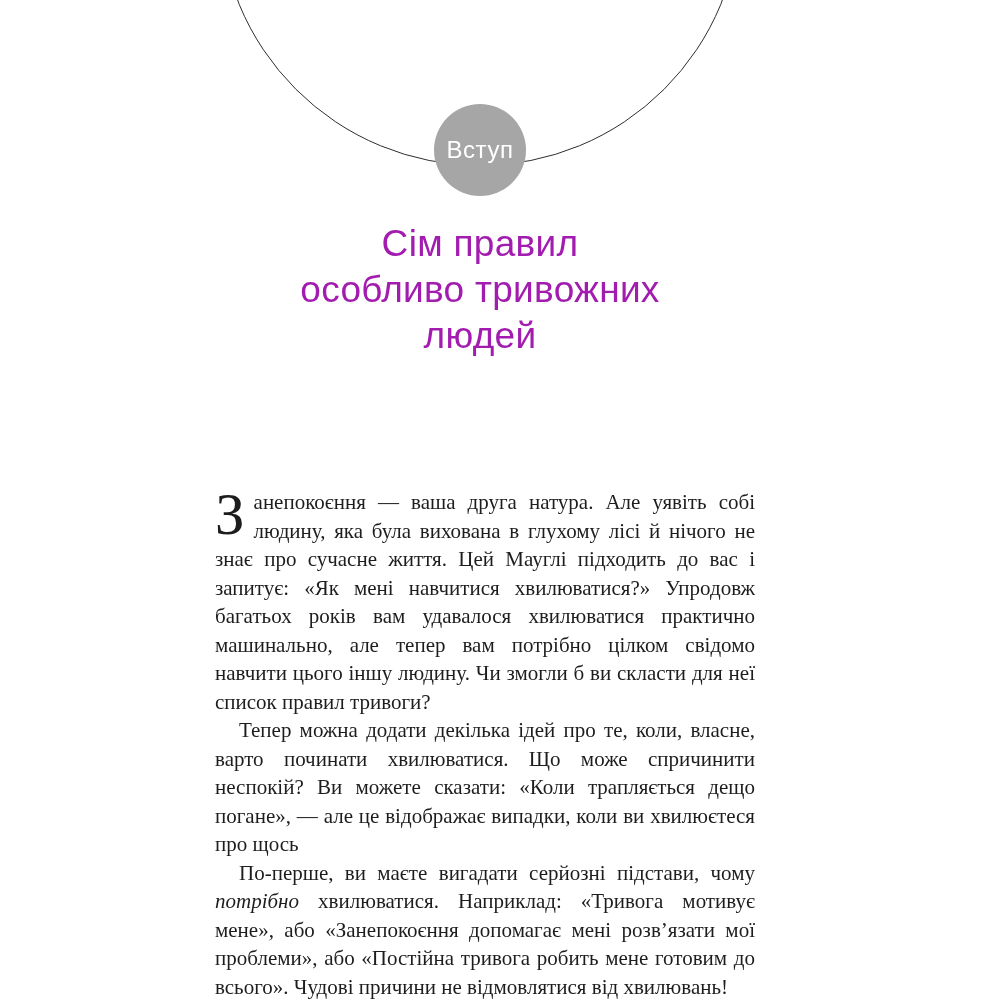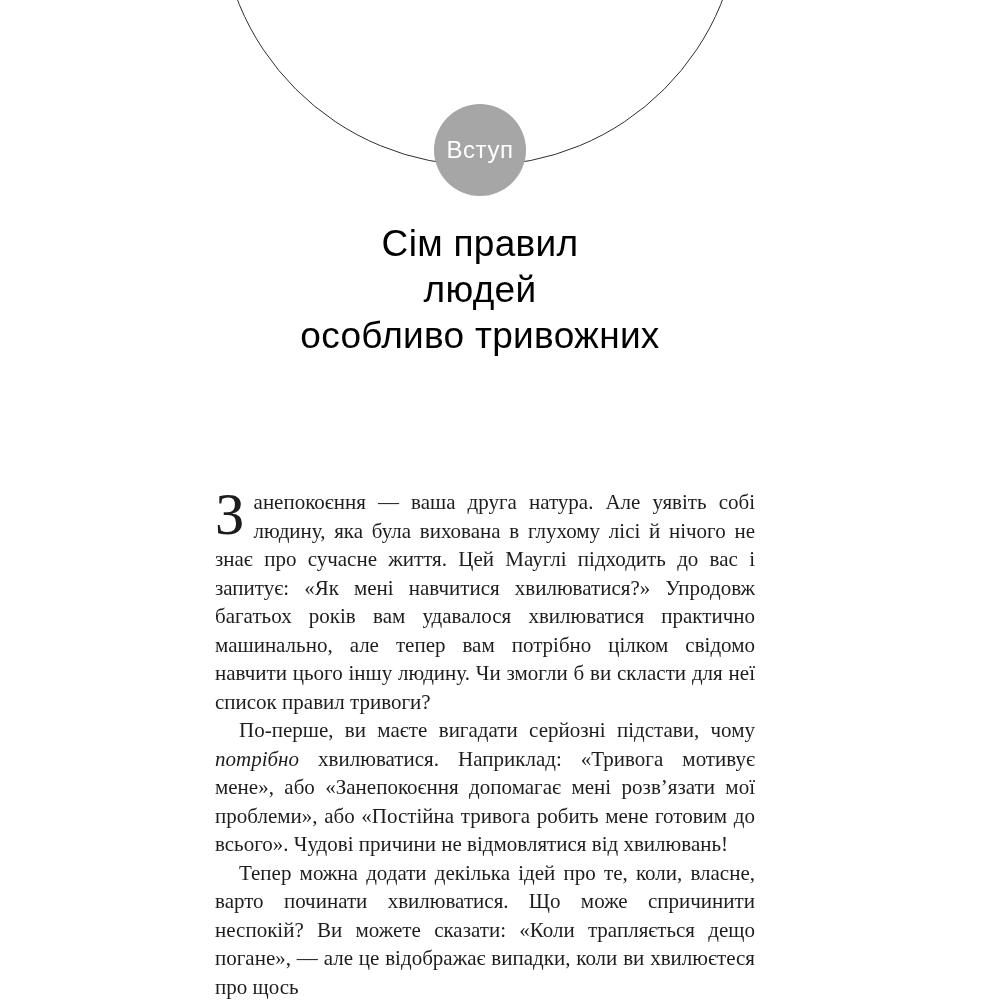--- a/index.html
+++ b/index.html
@@ -48,21 +48,21 @@
   .title {
     position: absolute;
     top: 221px;
     left: 0;
     width: 960px;
     text-align: center;
     font-family: "Liberation Sans", sans-serif;
     font-weight: 400;
     font-size: 37px;
     line-height: 46px;
-    color: #000000;
+    color: #a21caf;
     letter-spacing: 0.3px;
   }
   .body-text {
     position: absolute;
     left: 215px;
     top: 488px;
     width: 540px;
     font-size: 21px;
     line-height: 28.5px;
     color: #1d1d1d;
@@ -92,23 +92,23 @@
 <div class="page">
 
   <div class="big-arc"></div>
 
   <div class="badge">
     <span>Вступ</span>
   </div>
 
   <div class="title">
     <div>Сім правил</div>
+    <div>особливо тривожних</div>
     <div>людей</div>
-    <div>особливо тривожних</div>
   </div>
 
   <div class="body-text">
     <p><span class="dropcap">З</span><span>анепокоєння — ваша друга натура. Але уявіть собі людину, яка була вихована в глухому лісі й нічого не знає про сучасне життя. Цей Мауглі підходить до вас і запитує: «Як мені навчитися хвилюватися?» Упродовж багатьох років вам удавалося хвилюватися практично машинально, але тепер вам потрібно цілком свідомо навчити цього іншу людину. Чи змогли б ви скласти для неї список правил тривоги?</span></p>
+    <p class="indent">Тепер можна додати декілька ідей про те, коли, власне, варто починати хвилюватися. Що може спричинити неспокій? Ви можете сказати: «Коли трапляється дещо погане», — але це відображає випадки, коли ви хвилюєтеся про щось</p>
     <p class="indent"><span>По-перше, ви маєте вигадати серйозні підстави, чому </span><em>потрібно</em><span> хвилюватися. Наприклад: «Тривога мотивує мене», або «Занепокоєння допомагає мені розв’язати мої проблеми», або «Постійна тривога робить мене готовим до всього». Чудові причини не відмовлятися від хвилювань!</span></p>
-    <p class="indent">Тепер можна додати декілька ідей про те, коли, власне, варто починати хвилюватися. Що може спричинити неспокій? Ви можете сказати: «Коли трапляється дещо погане», — але це відображає випадки, коли ви хвилюєтеся про щось</p>
   </div>
 
 </div>
 
 </body></html>

